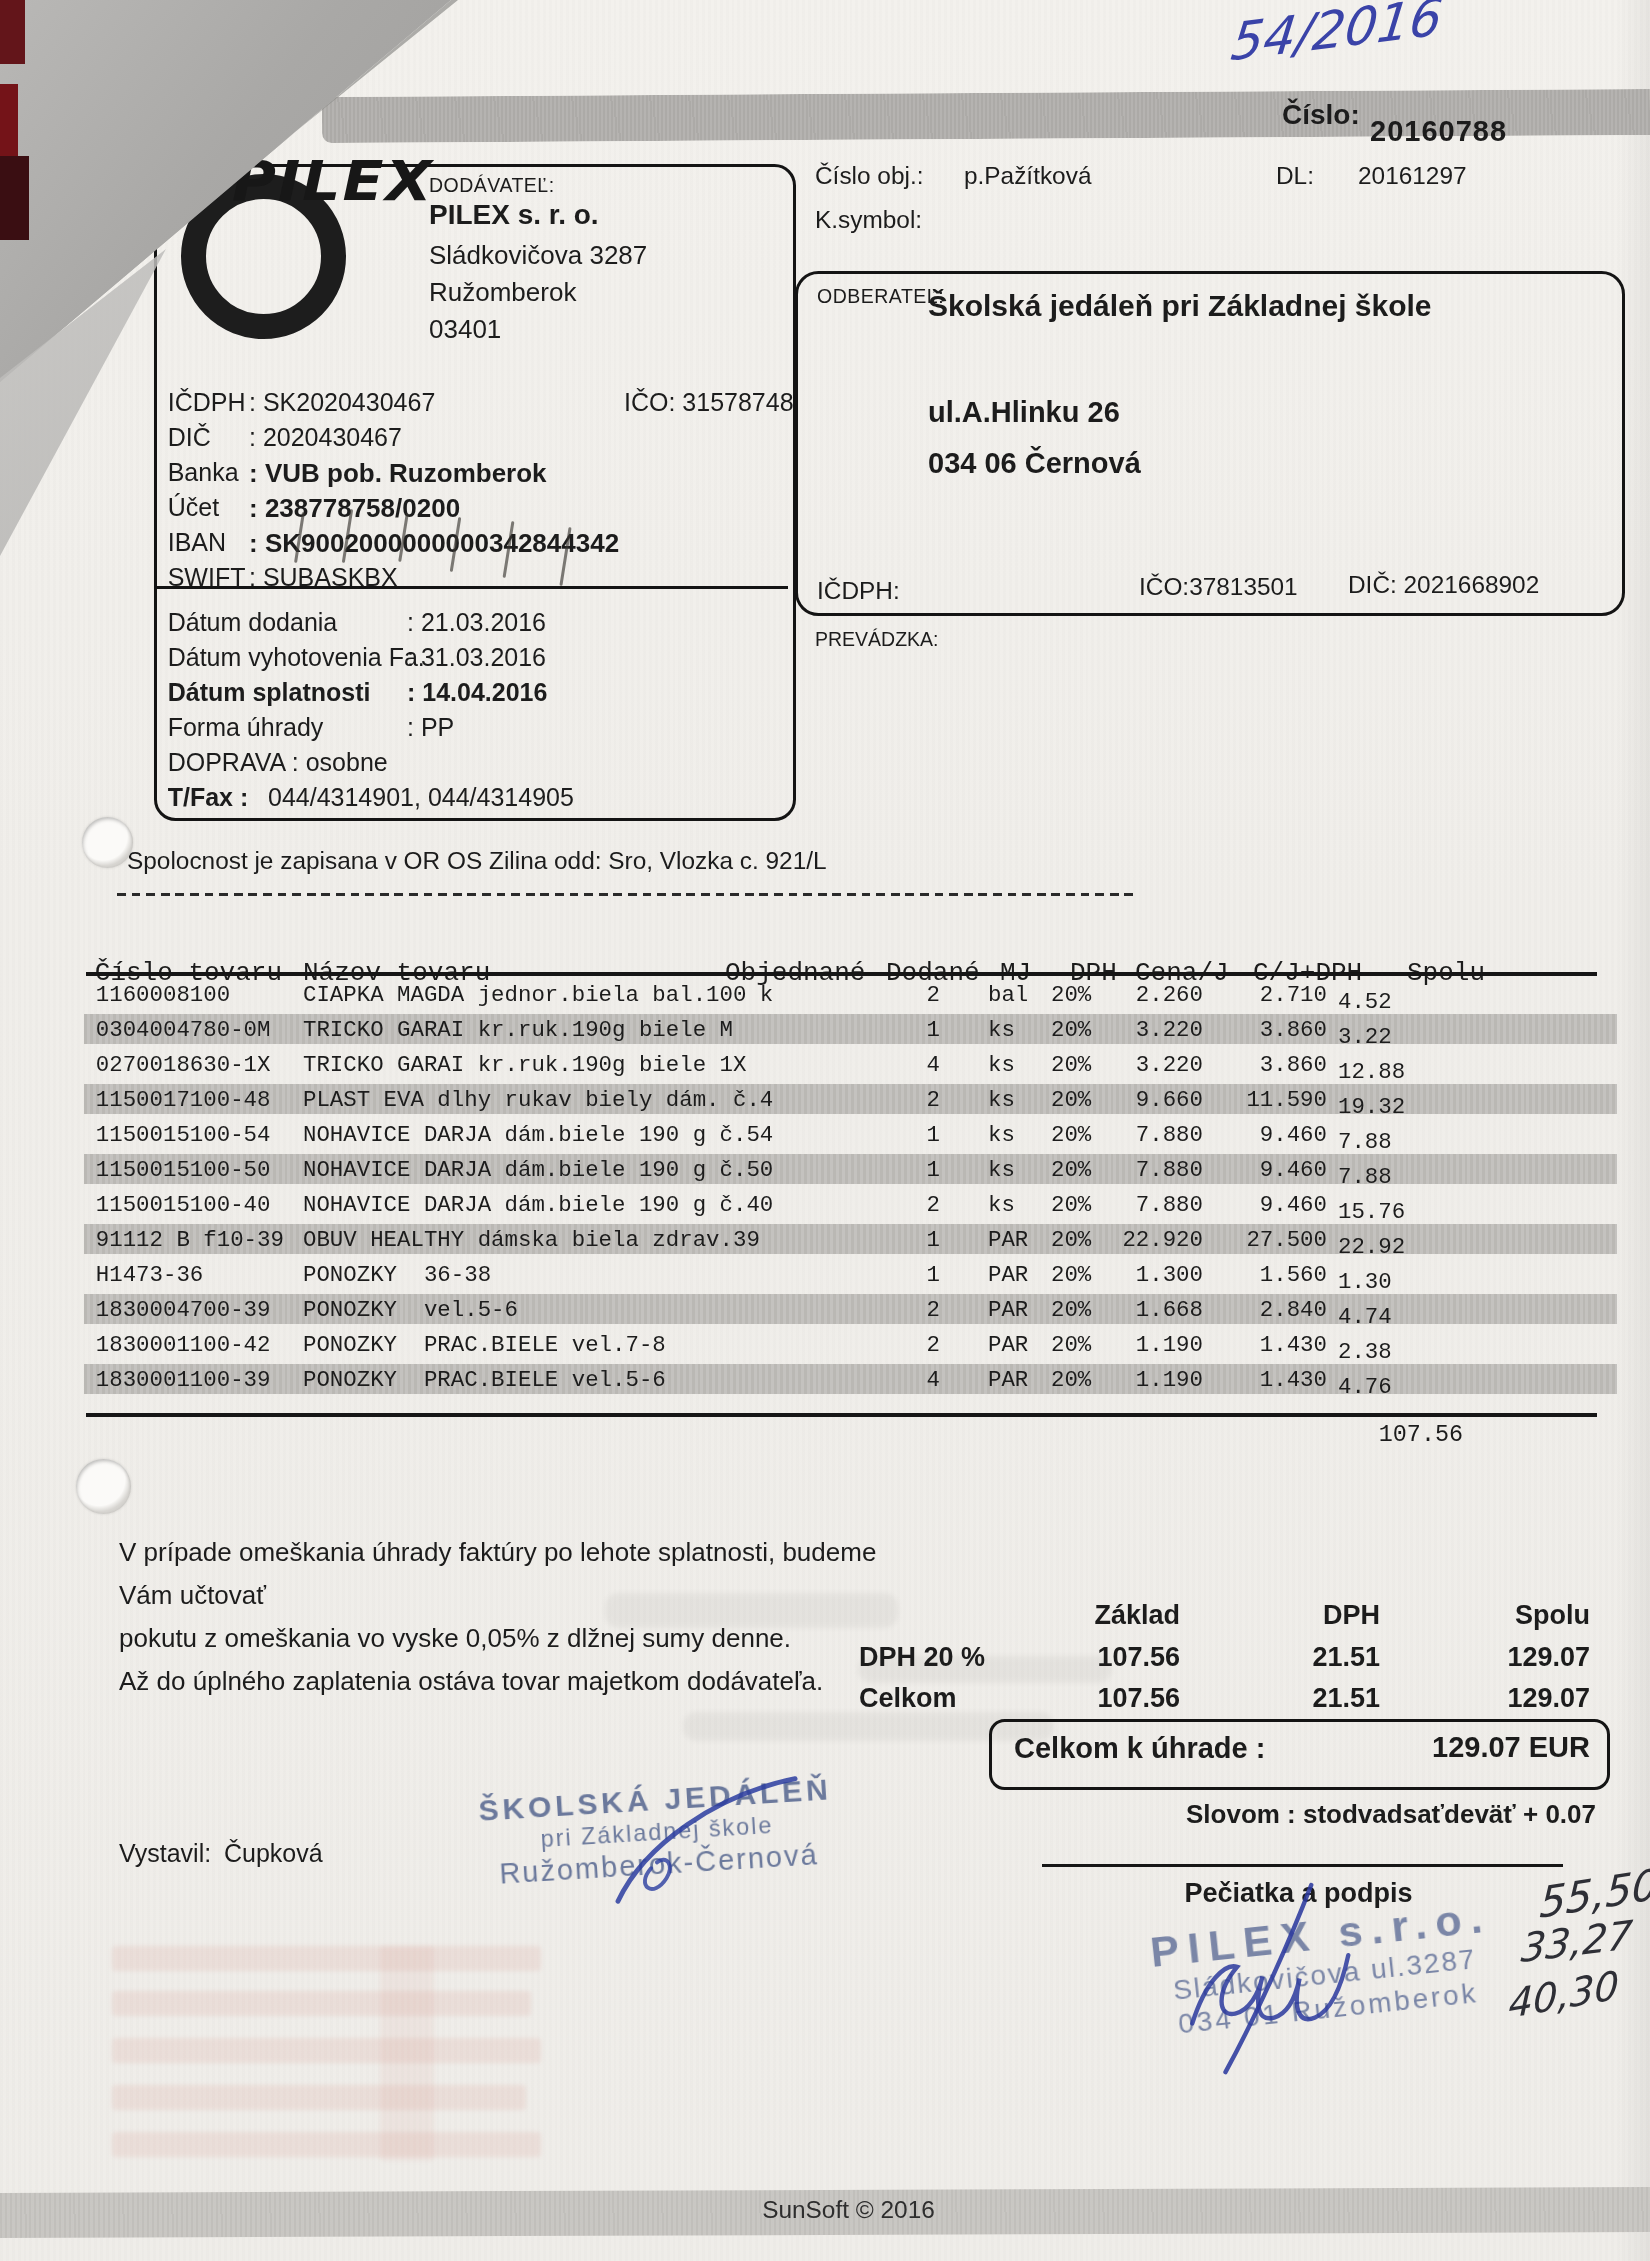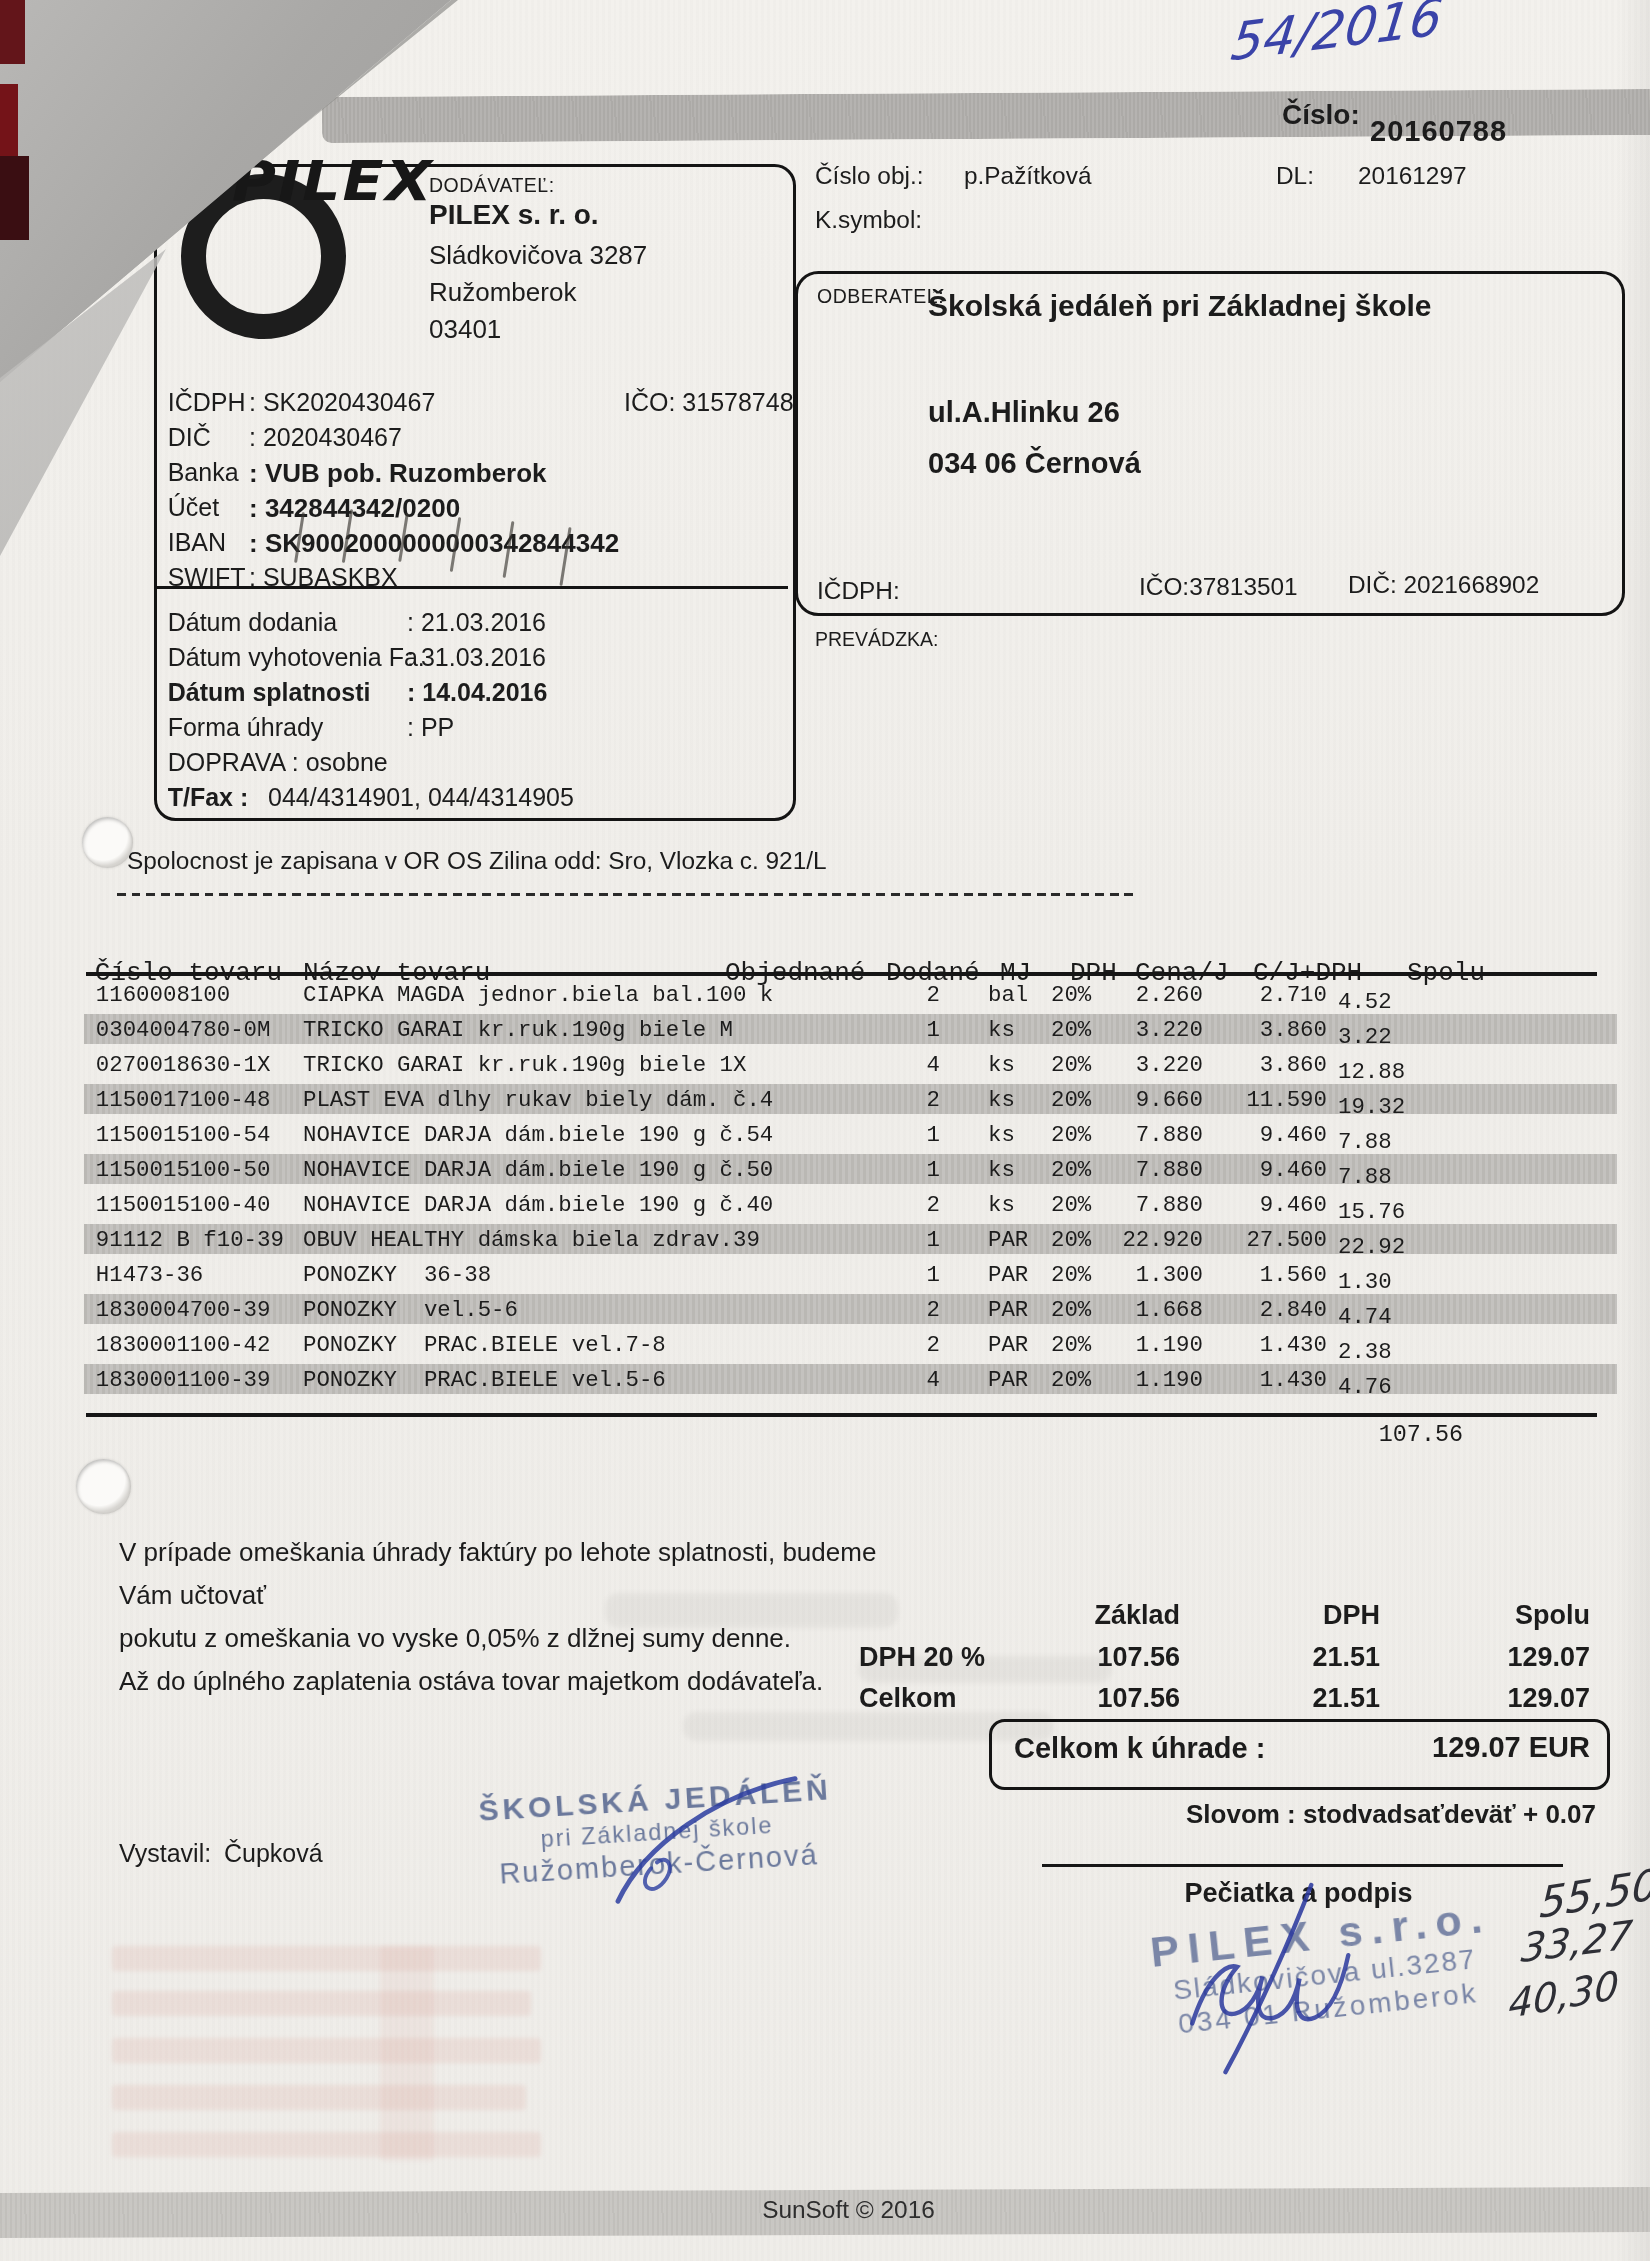--- a/index.html
+++ b/index.html
@@ -213,21 +213,21 @@
     <div class="idrow">
       <span class="lbl">DIČ</span>
       <span class="val">: 2020430467</span>
       </div>
     <div class="idrow">
       <span class="lbl">Banka</span>
       <span class="val">: VUB pob. Ruzomberok</span>
       </div>
     <div class="idrow">
       <span class="lbl">Účet</span>
-      <span class="val">: 342844342/0200</span>
+      <span class="val">: 238778758/0200</span>
       </div>
     <div class="idrow">
       <span class="lbl">IBAN</span>
       <span class="val">: SK9002000000000342844342</span>
       </div>
     <div class="idrow">
       <span class="lbl">SWIFT</span>
       <span class="val">: SUBASKBX</span>
       </div>
   </div>

